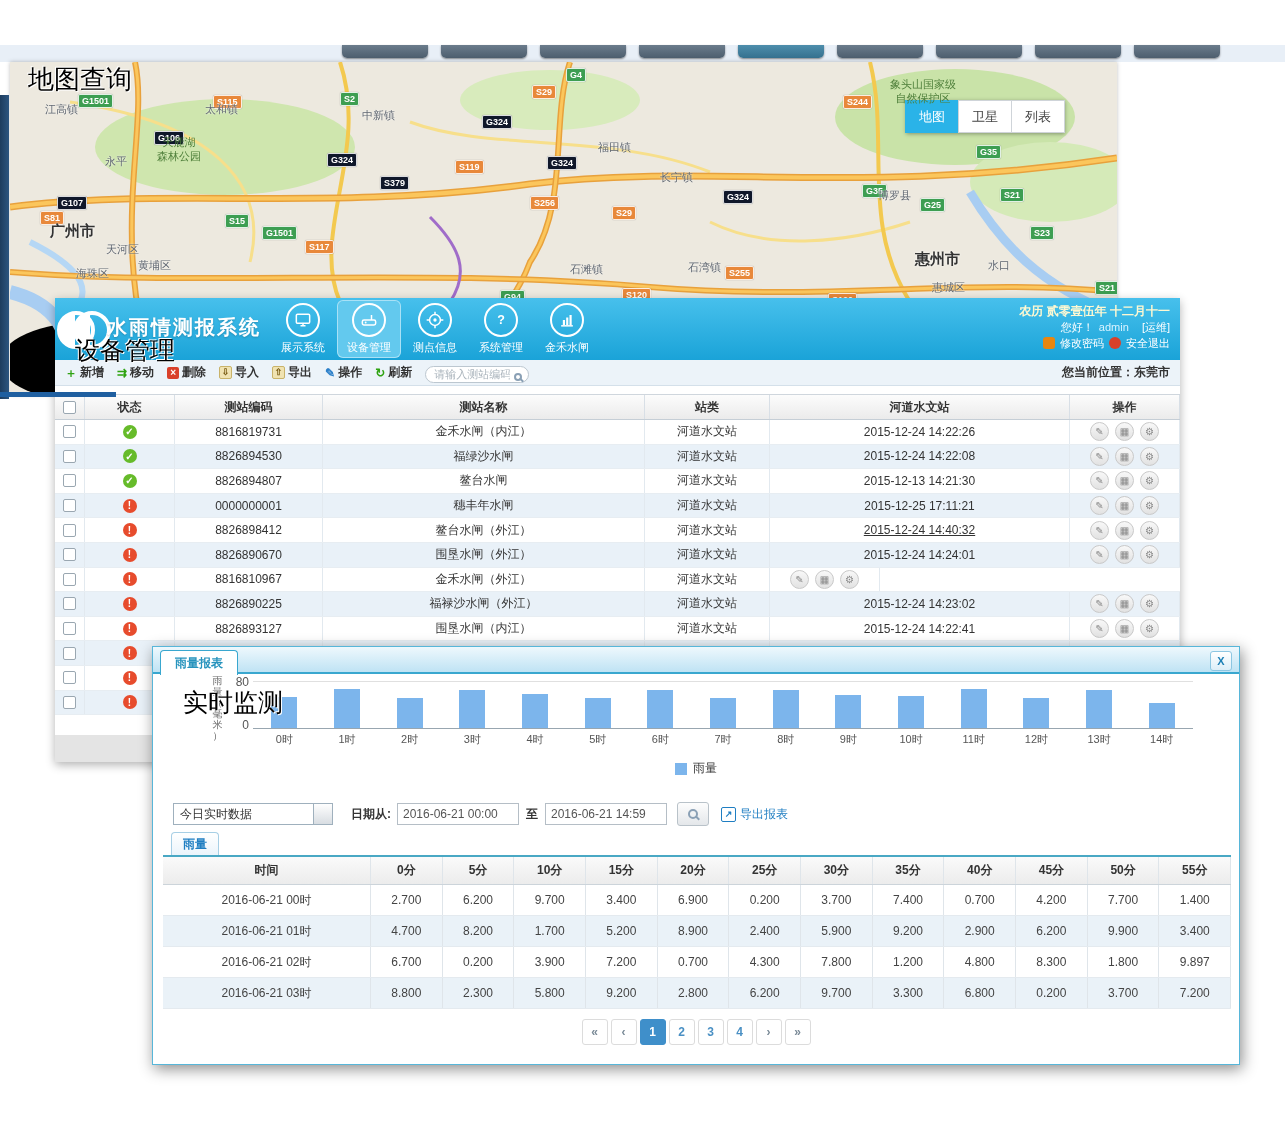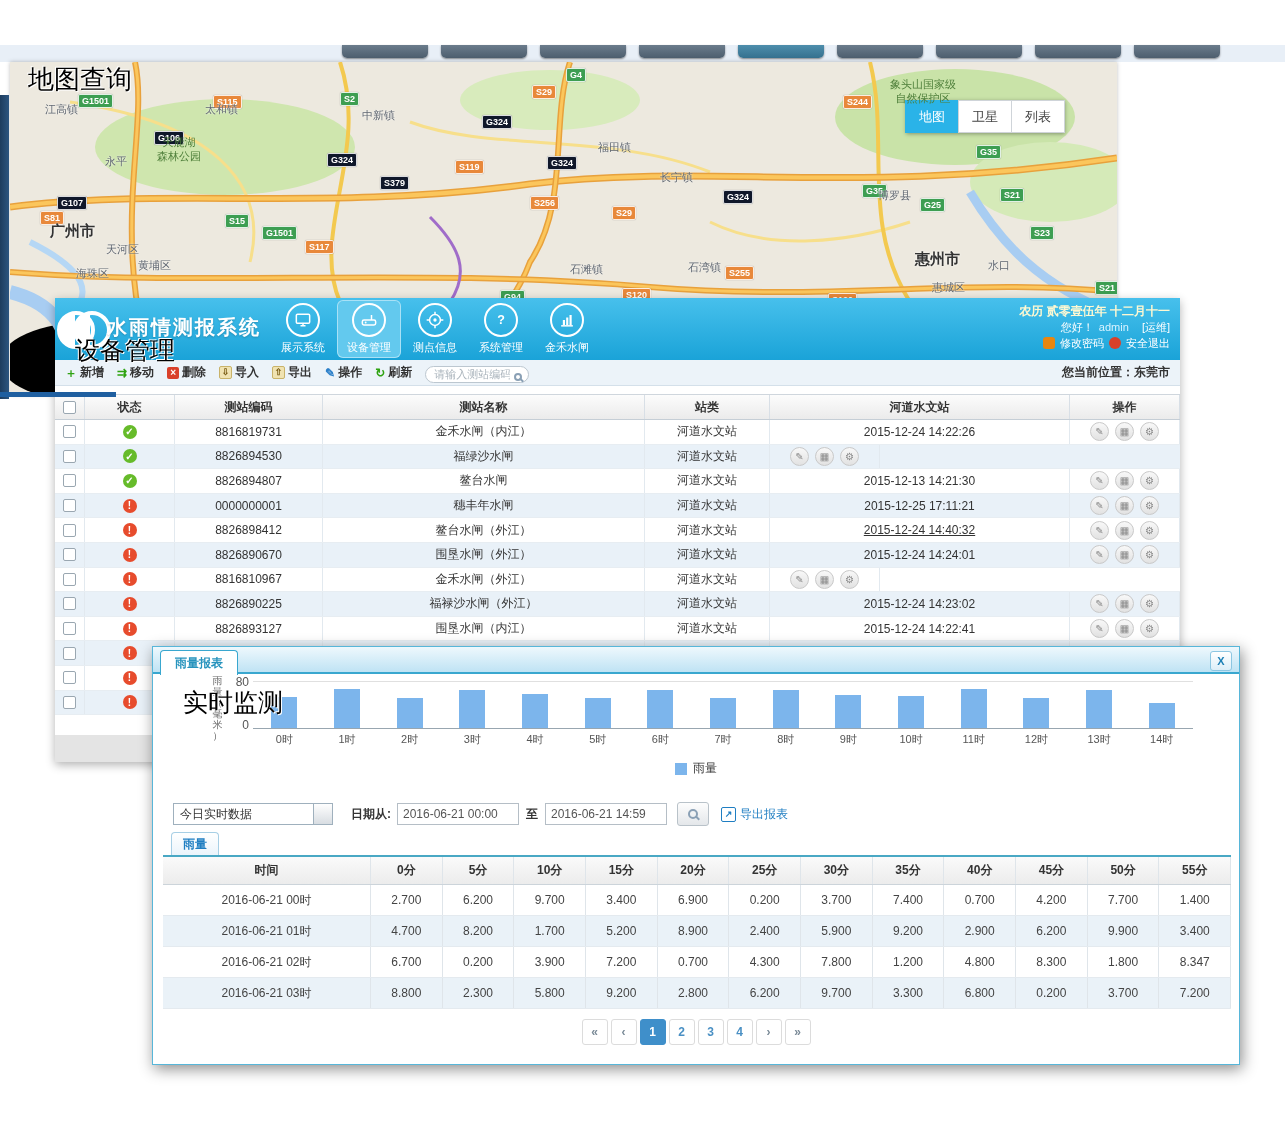--- a/index.html
+++ b/index.html
@@ -413,20 +413,21 @@
         <div class="strow alt" style="top: 146.6px;">
           <div class="stcol" style="width: 30px; border-top: none; border-right: 1px solid rgb(226, 233, 239); border-bottom: none; border-left: none; border-image: initial;">
             <span class="cb"></span>
           </div>
           <div class="stcol" style="width: 90px; border-top: none; border-right: 1px solid rgb(226, 233, 239); border-bottom: none; border-left: none; border-image: initial;">
             <span class="dot ok">✓</span>
           </div>
           <div class="stcol" style="width: 148px; border-top: none; border-right: 1px solid rgb(226, 233, 239); border-bottom: none; border-left: none; border-image: initial;">8826894530</div>
           <div class="stcol" style="width: 322px; border-top: none; border-right: 1px solid rgb(226, 233, 239); border-bottom: none; border-left: none; border-image: initial;">福绿沙水闸</div>
           <div class="stcol" style="width: 125px; border-top: none; border-right: 1px solid rgb(226, 233, 239); border-bottom: none; border-left: none; border-image: initial;">河道水文站</div>
+          <div class="stcol" style="width: 300px; border-top: none; border-right: 1px solid rgb(226, 233, 239); border-bottom: none; border-left: none; border-image: initial;">2015-12-24 14:22:08</div>
           <div class="stcol" style="width: 110px; border-top: none; border-right: 1px solid rgb(226, 233, 239); border-bottom: none; border-left: none; border-image: initial;">
             <span class="opbtn">✎</span>
             <span class="opbtn">▦</span>
             <span class="opbtn">⚙</span>
           </div>
         </div>
         <div class="strow" style="top: 171.2px;">
           <div class="stcol" style="width: 30px; border-top: none; border-right: 1px solid rgb(226, 233, 239); border-bottom: none; border-left: none; border-image: initial;">
             <span class="cb"></span>
           </div>
@@ -742,21 +743,21 @@
           <div class="mcell v">0.200</div>
           <div class="mcell v">3.900</div>
           <div class="mcell v">7.200</div>
           <div class="mcell v">0.700</div>
           <div class="mcell v">4.300</div>
           <div class="mcell v">7.800</div>
           <div class="mcell v">1.200</div>
           <div class="mcell v">4.800</div>
           <div class="mcell v">8.300</div>
           <div class="mcell v">1.800</div>
-          <div class="mcell v">8.347</div>
+          <div class="mcell v">9.897</div>
         </div>
         <div class="mrow alt">
           <div class="mcell time">2016-06-21 03时</div>
           <div class="mcell v">8.800</div>
           <div class="mcell v">2.300</div>
           <div class="mcell v">5.800</div>
           <div class="mcell v">9.200</div>
           <div class="mcell v">2.800</div>
           <div class="mcell v">6.200</div>
           <div class="mcell v">9.700</div>

